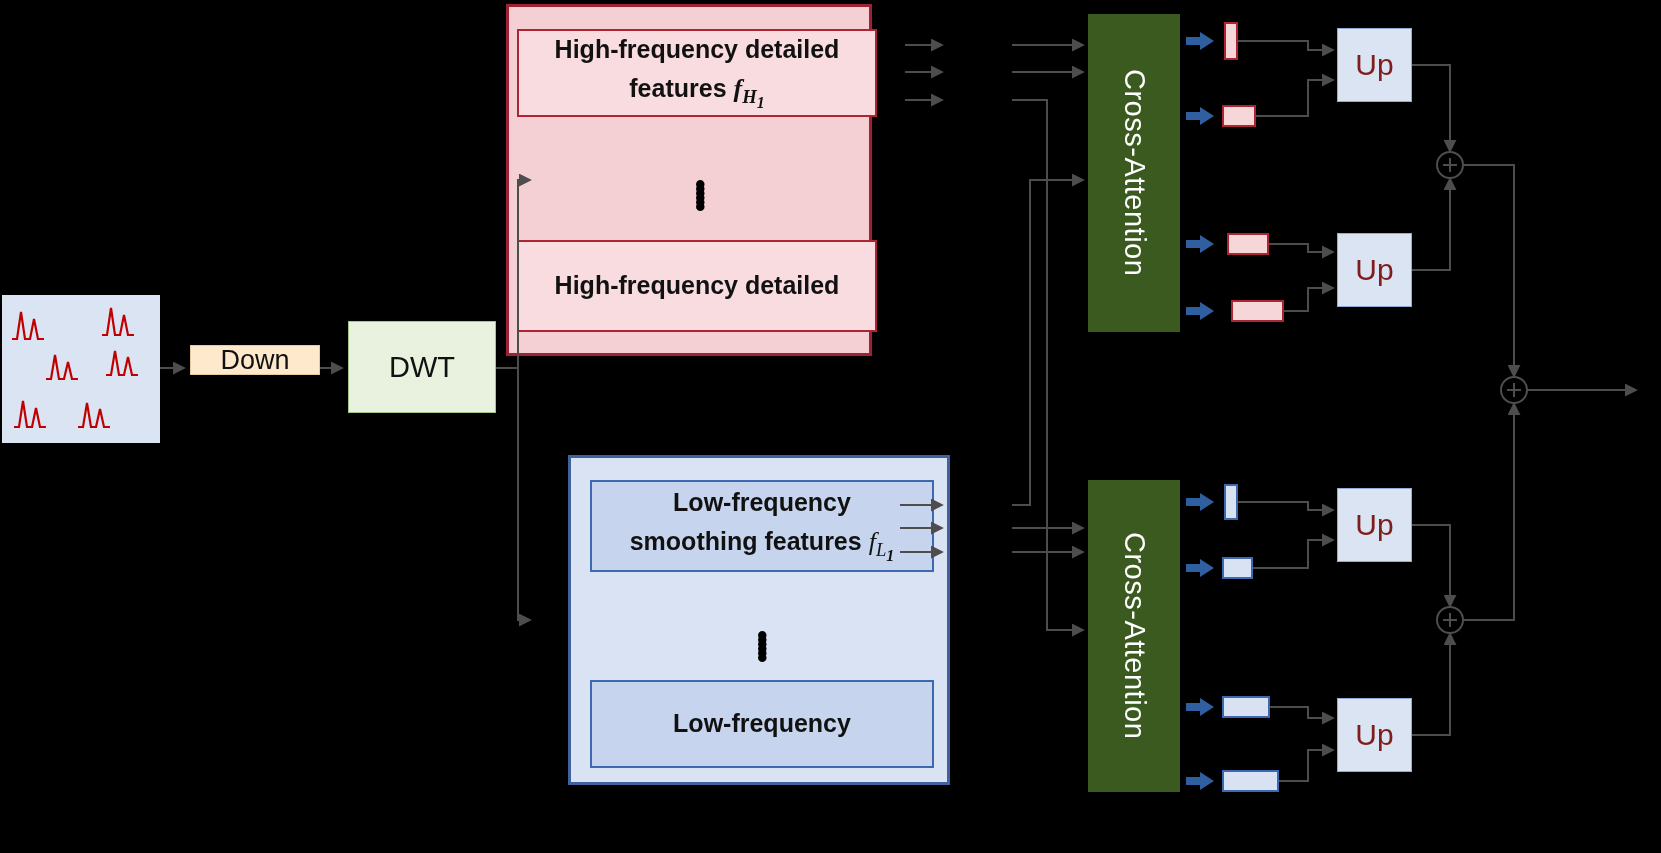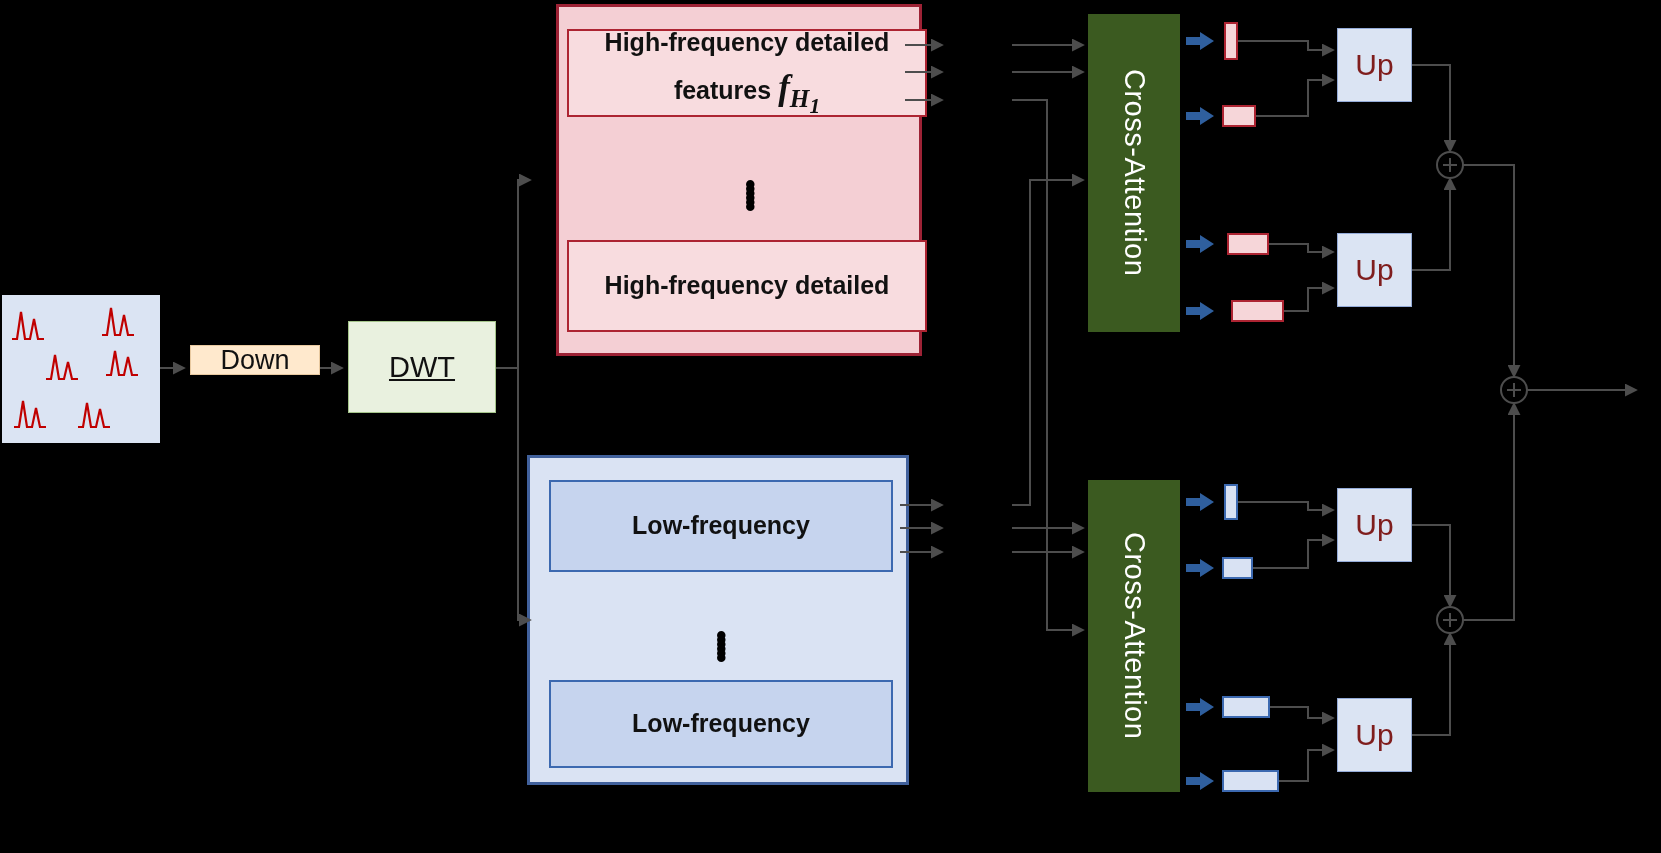--- a/index.html
+++ b/index.html
@@ -7,30 +7,30 @@
   .canvas {
     position:relative; width:1661px; height:853px; background:#000000;
     font-family:"Liberation Sans", sans-serif; overflow:hidden; user-select:none;
   }
   .abs { position:absolute; }
   .box { display:flex; align-items:center; justify-content:center; }
 
   
   .inputbox { background:#dbe4f3; }
   .downbox  { background:#ffe9cd; border:1px solid #e8c9a0; font-size:27px; color:#111; }
-  .dwtbox   { background:#e9f1df; border:1.5px solid #a4c48a; font-size:29px; color:#111;text-decoration:underline; }
+  .dwtbox   { background:#e9f1df; border:1.5px solid #a4c48a; font-size:29px; color:#111; }
 
   
   .hf-outer { background:#f4cfd4; border:3px solid #9d2235; }
   .hf-inner { background:#f8dcdf; border:2.5px solid #ad2432; }
   .lf-outer { background:#dae3f3; border:3px solid #41619c; }
   .lf-inner { background:#c6d4ee; border:2.5px solid #3c69b0; }
   .feat-box { display:flex; align-items:center; justify-content:center; }
   .feat-label { text-align:center; font-weight:bold; font-size:25px; color:#111; line-height:1.5; }
-  .math { font-family:"Liberation Serif", serif; font-style:italic; margin-left:7px; font-size:35px;margin-top:32px; }
+  .math { font-family:"Liberation Serif", serif; font-style:italic; margin-left:7px; font-size:26px;margin-top:32px; }
   .math sub { font-size:0.72em; }
   .math sub sub { font-size:0.85em; }
   .mbold { font-weight:700; }
   .mreg  { font-weight:400; }
   .bb { font-weight:700; }
 
   .vdots {
     writing-mode:vertical-rl; text-align:center; width:30px;
     font-size:30px; letter-spacing:-6px; font-weight:bold; color:#000; line-height:30px;
   }
@@ -67,39 +67,40 @@
     </svg>
   </div>
 
   <div class="abs box downbox" style="left:190px;top:345px;width:130px;height:30px">
     <span>Down</span>
   </div>
   <div class="abs box dwtbox" style="left:348px;top:321px;width:148px;height:92px">
     <span>DWT</span>
   </div>
 
-  <div class="abs hf-outer" style="left:556px;top:4px;width:366px;height:352px">
+  <div class="abs hf-outer" style="left:506px;top:4px;width:366px;height:352px">
     <div class="abs feat-box hf-inner" style="left:8px;top:22px;width:360px;height:88px">
       <div class="feat-label">
         <div>High-frequency detailed</div>
         <div><span>features</span><span class="math mbold"><span>f</span><sub><span>H</span><sub>1</sub></sub></span></div>
       </div>
     </div>
     <div class="abs vdots" style="left:176px;top:138px;height:96px">••••••</div>
     <div class="abs feat-box hf-inner" style="left:8px;top:233px;width:360px;height:92px">
       <div class="feat-label">
         <div>High-frequency detailed</div>
       </div>
     </div>
   </div>
 
-  <div class="abs lf-outer" style="left:527px;top:455px;width:382px;height:330px">
+  <div class="abs lf-outer" style="left:568px;top:455px;width:382px;height:330px">
     <div class="abs feat-box lf-inner" style="left:19px;top:22px;width:344px;height:92px">
       <div class="feat-label">
         <div>Low-frequency</div>
+        <div><span>smoothing features</span><span class="math mreg"><span>f</span><sub><span>L</span><sub class="bb">1</sub></sub></span></div>
       </div>
     </div>
     <div class="abs vdots" style="left:176px;top:140px;height:92px">••••••</div>
     <div class="abs feat-box lf-inner" style="left:19px;top:222px;width:344px;height:88px">
       <div class="feat-label">
         <div>Low-frequency</div>
       </div>
     </div>
   </div>
 

